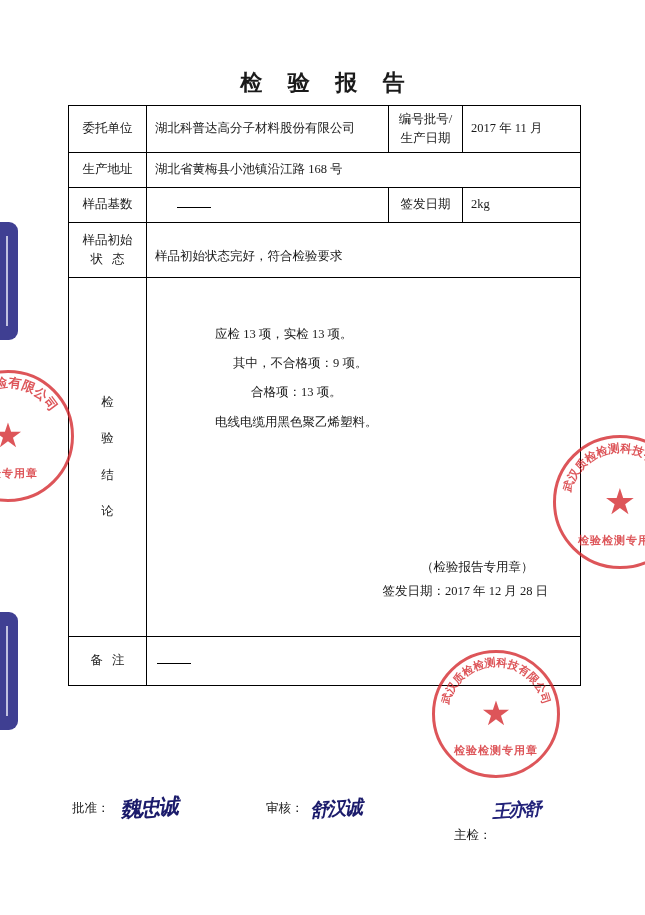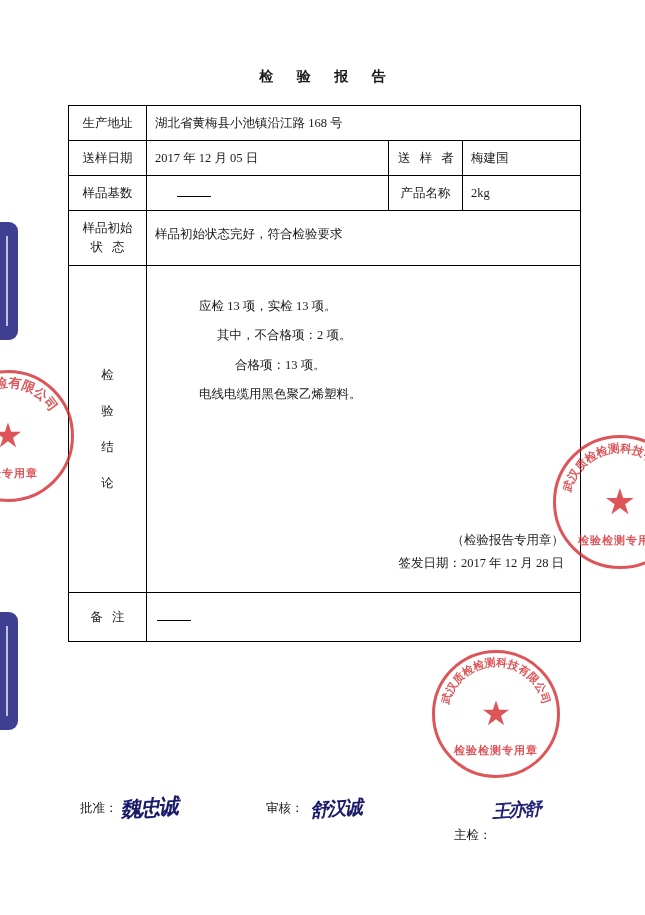--- a/index.html
+++ b/index.html
@@ -34,21 +34,21 @@
     letter-spacing: 0.2px;
   }
   .hdr span { white-space: nowrap; }
 
   .doc-title {
     position: absolute;
     top: 68px;
     left: 0;
     width: 645px;
     text-align: center;
-    font-size: 14px;
+    font-size: 22px;
     font-weight: bold;
     letter-spacing: 10px;
     text-indent: 10px;
   }
 
   
   table.main {
     position: absolute;
     top: 105px;
     left: 68px;
@@ -96,59 +96,59 @@
     vertical-align: middle;
     letter-spacing: 0;
     line-height: 2.9;
     font-size: 12.5px;
     width: 78px;
   }
   .concl-label div { line-height: 2.9; }
   .concl-body {
     position: relative;
     vertical-align: top;
-    padding: 0 !important;
+    padding: 16px !important;
     height: 300px;
   }
   .concl-inner {
     position: relative;
     height: 300px;
     padding-top: 26px;
     padding-left: 52px;
     font-size: 12.5px;
     line-height: 2.35;
   }
   .concl-inner .ind1 { padding-left: 0; }
   .concl-inner .ind2 { padding-left: 18px; }
   .concl-inner .ind3 { padding-left: 36px; }
   .sign-block {
     position: absolute;
     right: 16px;
     bottom: 16px;
     font-size: 12.5px;
     line-height: 1.9;
-    text-align: right;
+    text-align: center;
   }
   .sign-block .seal-note { padding-left: 24px; }
 
   
   .footer {
     position: absolute;
     top: 800px;
     left: 68px;
     width: 512px;
     height: 60px;
     font-size: 12.5px;
   }
   .footer .fitem {
     position: absolute;
     top: 0;
     white-space: nowrap;
   }
-  .f1 { left: 12px; }
+  .f1 { left: 4px; }
   .f2 { left: 198px; }
   .f3 { left: 386px; margin-top: 27px; }
 
   
   .sig {
     position: absolute;
     font-family: "DejaVu Serif", serif;
     font-style: italic;
     font-weight: bold;
     color: #1b1b6b;
@@ -252,54 +252,57 @@
 
   <table class="main">
     <colgroup>
       <col style="width:78px">
       <col style="width:242px">
       <col style="width:74px">
       <col style="width:118px">
     </colgroup>
     <tbody>
       <tr class="row-h34">
+        <td class="lbl">委托单位</td>
+        <td class="val">湖北科普达高分子材料股份有限公司</td>
+        <td class="lbl two-line">
+          <div>编号批号/</div>
+          <div>生产日期</div>
+        </td>
+        <td class="val">2017 年 11 月</td>
+      </tr>
+      <tr class="row-h34">
         <td class="lbl">生产地址</td>
         <td class="val" colspan="3">湖北省黄梅县小池镇沿江路 168 号</td>
-      </tr>
-      <tr class="row-h34">
-        <td class="lbl">送样日期</td>
-        <td class="val">2017 年 12 月 05 日</td>
-        <td class="lbl-sp">送 样 者</td>
-        <td class="val">梅建国</td>
       </tr>
       <tr class="row-h34">
         <td class="lbl">样品基数</td>
         <td class="val"><span class="dash"></span></td>
-        <td class="lbl">产品名称</td>
+        <td class="lbl">签发日期</td>
         <td class="val">2kg</td>
       </tr>
       <tr>
         <td class="lbl two-line" style="height:46px">
           <div>样品初始</div>
           <div style="letter-spacing:3px;text-indent:3px">状    态</div>
         </td>
-        <td class="val" colspan="3" style="vertical-align:top;padding-top:14px">样品初始状态完好，符合检验要求</td>
+        <td class="val" colspan="3" style="vertical-align:top;padding-top:24px">样品初始状态完好，符合检验要求</td>
       </tr>
 
       <tr>
         <td class="concl-label">
           <div>检</div>
           <div>验</div>
           <div>结</div>
           <div>论</div>
         </td>
         <td class="concl-body" colspan="3">
           <div class="concl-inner">
             <div class="ind1">应检 13 项，实检 13 项。</div>
-            <div class="ind2">其中，不合格项：2 项。</div>
+            <div class="ind2">其中，不合格项：9 项。</div>
             <div class="ind3">合格项：13 项。</div>
             <div class="ind1">电线电缆用黑色聚乙烯塑料。</div>
             <div class="sign-block">
               <div class="seal-note">（检验报告专用章）</div>
               <div>签发日期：2017 年 12 月 28 日</div>
             </div>
           </div>
         </td>
       </tr>
 

